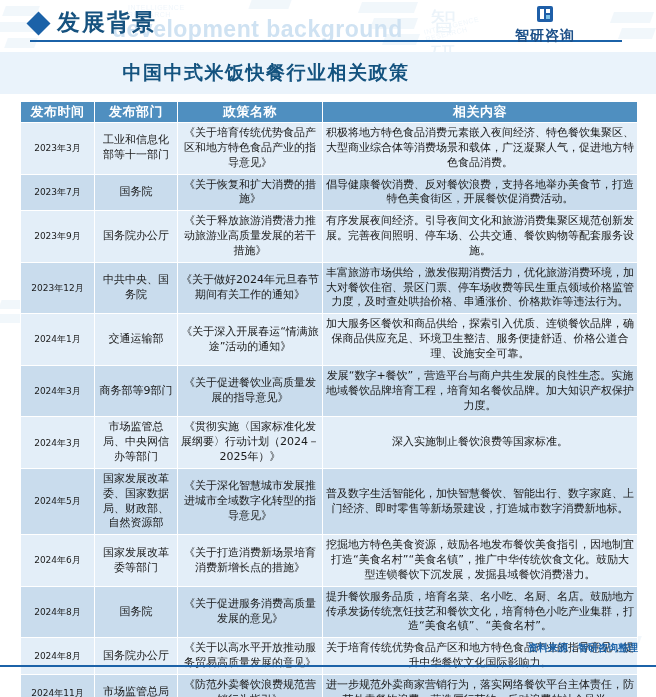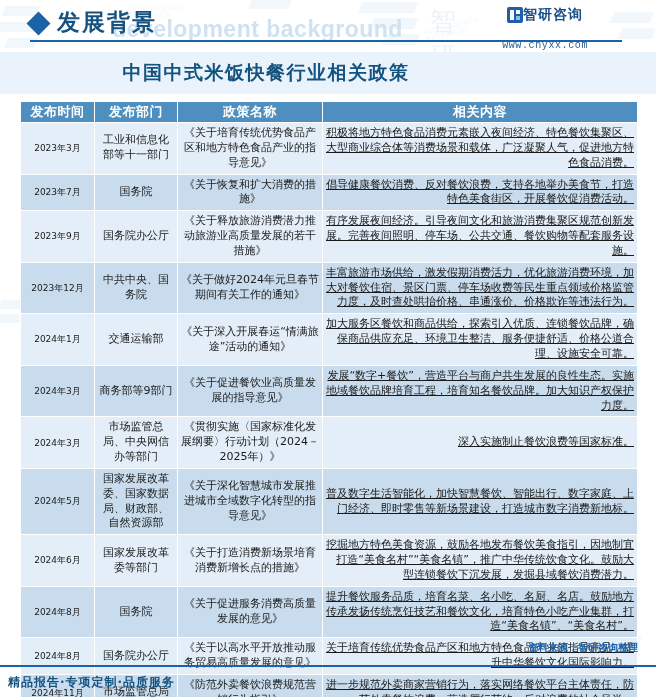--- a/index.html
+++ b/index.html
@@ -29,21 +29,21 @@
   }
   .h-sub {
     position:absolute; left:112px; top:16px;
     font-size:23px; font-weight:700; color:#cfe2f2;
     font-family:"Liberation Sans",sans-serif; letter-spacing:.5px;
   }
   .h-rule {
     position:absolute; left:30px; top:40px; width:592px; height:2px; background:#1b62a8;
   }
   .logo-wrap { position:absolute; right:16px; top:6px; text-align:right; }
-  .logo-row { display:flex; align-items:center; justify-content:center; }
+  .logo-row { display:flex; align-items:center; gap:5px; justify-content:center;flex-direction:column; }
   .logo-mark {
     width:16px; height:16px; background:#1f5fa8; border-radius:2px;
     position:relative; display:inline-block;
   }
   .logo-mark::before {
     content:""; position:absolute; left:3px; top:3px; width:4px; height:10px; background:#fff;
   }
   .logo-mark::after {
     content:""; position:absolute; left:9px; top:3px; width:4px; height:4px;
     background:#fff; box-shadow: 0 6px 0 0 #7fc3e8;
@@ -78,21 +78,21 @@
     border:1px solid #ffffff;
     font-size:11px; line-height:1.35; color:#1a1a1a; padding:3px 3px;
     vertical-align: middle;
     font-family:"DejaVu Sans","Liberation Sans",sans-serif;
   }
   tbody tr.odd td { background:#e3eef8; }
   tbody tr.even td { background:#c9dced; }
   td.c-time { text-align:center; white-space:nowrap; font-size:9px; letter-spacing:0; }
   td.c-dept { text-align:center; }
   td.c-name { text-align:center; }
-  td.c-desc { text-align:right;text-decoration:underline; }
+  td.c-desc { text-align:center; }
 
   
   col.w-time { width:74px; }
   col.w-dept { width:83px; }
   col.w-name { width:145px; }
   col.w-desc { width:315px; }
 
   
   .source {
     position:absolute; right:18px; bottom:42px;
@@ -241,14 +241,13 @@
             <td class="c-dept">市场监管总局</td>
             <td class="c-name">《防范外卖餐饮浪费规范营销行为指引》</td>
             <td class="c-desc">进一步规范外卖商家营销行为，落实网络餐饮平台主体责任，防范外卖餐饮浪费，营造厉行节约、反对浪费的社会风尚。</td>
           </tr>
         </tbody>
     </table>
   </div>
 
   <div class="source">资料来源：智研咨询整理</div>
   <div class="f-rule"></div>
-  <div class="f-text">精品报告·专项定制·品质服务</div>
 </div>
 
 </body></html>

